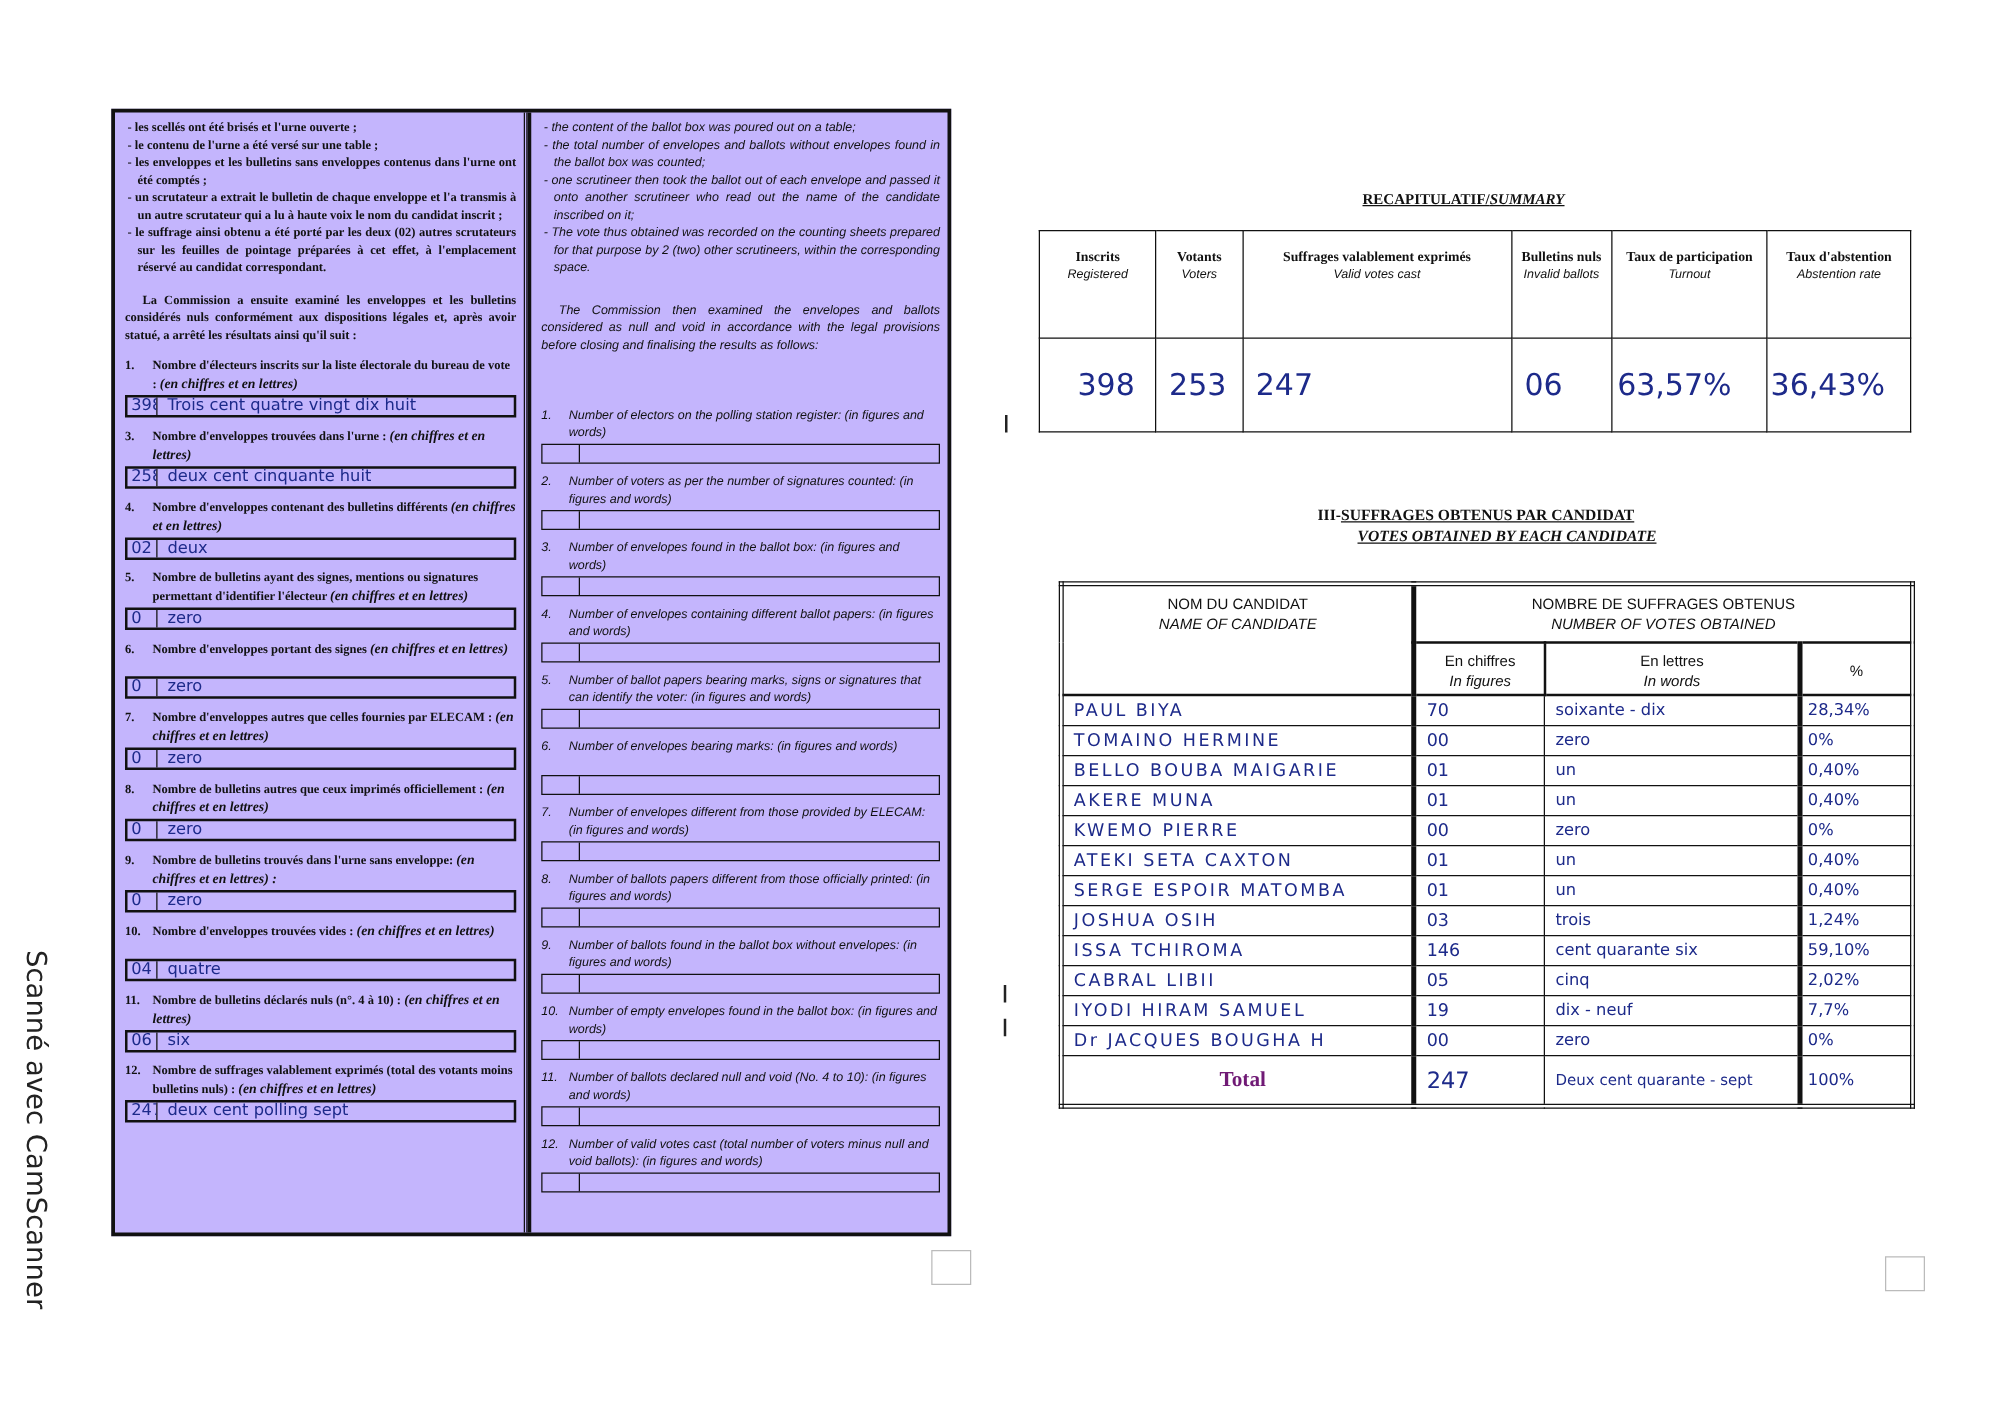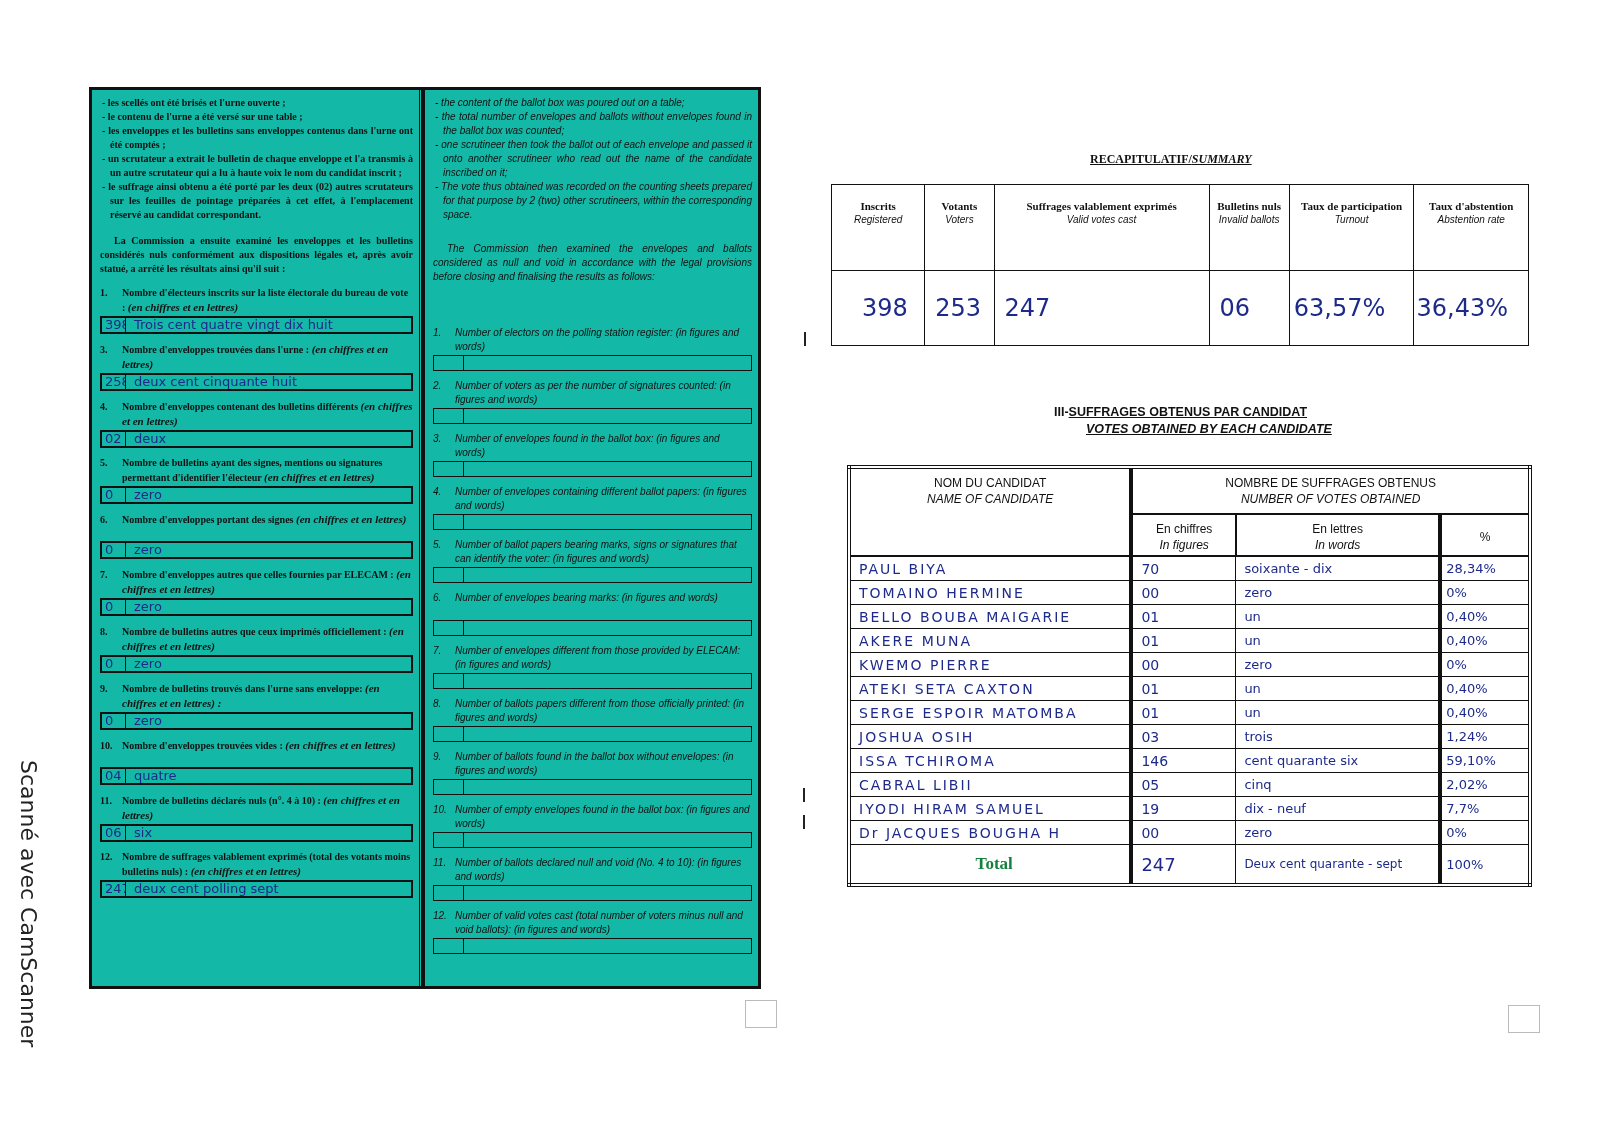--- a/index.html
+++ b/index.html
@@ -1,21 +1,21 @@
 <!DOCTYPE html>
 <html><head>
 <meta charset="utf-8">
 <style>
   html, body { margin:0; padding:0; }
   body { width:1600px; height:1131px; background:#ffffff; position:relative; overflow:hidden; font-family:"Liberation Sans", sans-serif; color:#111; }
   .scan-mark { position:absolute; left:8px; top:760px; width:40px; height:330px; }
   .scan-mark span { position:absolute; left:50%; top:0; transform-origin:left top; transform:rotate(90deg) translate(0,-50%); white-space:nowrap; font-family:"DejaVu Sans", sans-serif; font-size:22px; color:#222; }
 
   
-  .form { position:absolute; left:89px; top:87px; width:672px; height:902px; border:3px solid #111; box-sizing:border-box; display:flex; background:#14b8a6; }
+  .form { position:absolute; left:89px; top:87px; width:672px; height:902px; border:3px solid #111; box-sizing:border-box; display:flex; background:#c4b5fd; }
   .form .col { position:relative; box-sizing:border-box; padding:6px 6px 0 8px; font-size:10px; line-height:14px; }
   .form .col.fr { width:330px; border-right:3px double #111; font-weight:bold; font-family:"Liberation Serif", serif; }
   .form .col.en { width:336px; border-left:3px solid #111; font-style:italic; font-family:"Liberation Sans", sans-serif; }
   .intro li { list-style:none; margin:0; padding-left:10px; text-indent:-8px; text-align:justify; }
   .intro { margin:0; padding:0 0 0 0; }
   .para { text-indent:14px; margin:12px 0 10px 0; text-align:justify; }
   .q { margin:0 0 0 0; }
   .q .ql { padding-left:22px; text-indent:-22px; min-height:28px; }
   .q .ql .num { display:inline-block; width:22px; text-indent:0; }
   .q .ql .sub { font-style:italic; font-weight:bold; font-size:11px; }
@@ -27,34 +27,34 @@
 
   
   .h-sum { position:absolute; left:1090px; top:152px; font-family:"Liberation Serif", serif; font-weight:bold; font-size:12px; text-decoration:underline; }
   .h-sum i { font-style:italic; }
   .summary { position:absolute; left:831px; top:184px; width:698px; border-collapse:collapse; }
   .summary td, .summary th { border:1.5px solid #111; text-align:center; vertical-align:top; }
   .summary th { height:70px; padding-top:14px; font-family:"Liberation Serif", serif; font-size:11px; font-weight:bold; line-height:14px; }
   .summary th i { display:block; font-weight:normal; font-size:10px; font-family:"Liberation Sans", sans-serif; }
   .summary td { height:72px; vertical-align:middle; text-align:left; padding-left:10px; font-family:"DejaVu Sans", sans-serif; font-size:24px; color:#1d2a8a; }
 
-  .h-cand { position:absolute; left:1054px; top:404px; font-family:Liberation Sans, sans-serif; font-weight:bold; font-size:12.5px; line-height:17px; }
+  .h-cand { position:absolute; left:1054px; top:404px; font-family:Liberation Serif, serif; font-weight:bold; font-size:12.5px; line-height:17px; }
   .h-cand .l1 u { text-decoration:underline; }
   .h-cand .l2 { padding-left:32px; font-style:italic; text-decoration:underline; }
 
   .cand { position:absolute; left:847px; top:465px; width:685px; border:4px double #111; border-collapse:collapse; }
   .cand th { border:2px solid #111; font-family:"Liberation Sans", sans-serif; font-weight:normal; font-size:12px; line-height:16px; vertical-align:top; padding:6px 2px 2px 2px; }
   .cand th i { font-style:italic; display:block; }
   .cand td { border-bottom:1.5px solid #111; font-family:"DejaVu Sans", sans-serif; font-size:14px; color:#1d2a8a; height:23px; padding:0 0 0 8px; white-space:nowrap; }
   .cand td.c-name { border-right:4px solid #111; width:265px; letter-spacing:2px; }
   .cand td.c-fig { border-right:1.5px solid #111; width:92px; }
   .cand td.c-wrd { border-right:4px solid #111; width:190px; font-size:13px; }
   .cand td.c-pct { width:80px; font-size:13px; padding-left:4px; }
   .cand tr.total td { height:38px; }
-  .cand tr.total td.c-name { text-align:center; color:#15803d; font-family:"Liberation Serif", serif; font-weight:bold; font-size:17px; letter-spacing:0; }
+  .cand tr.total td.c-name { text-align:center; color:#701a75; font-family:"Liberation Serif", serif; font-weight:bold; font-size:17px; letter-spacing:0; }
   .cand tr.total td.c-wrd { font-size:12px; line-height:14px; white-space:normal; }
 
   .corner { position:absolute; width:30px; height:26px; border:1px solid #bbb; }
   .corner.a { left:745px; top:1000px; }
   .corner.b { left:1508px; top:1005px; }
   .tick { position:absolute; background:#222; width:2px; }
 </style>
 </head>
 <body>
 

